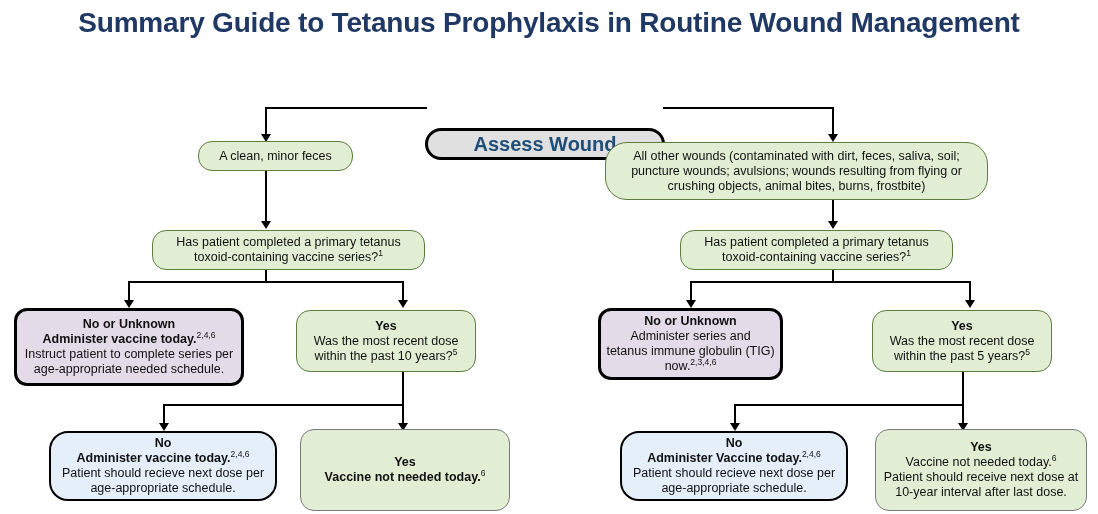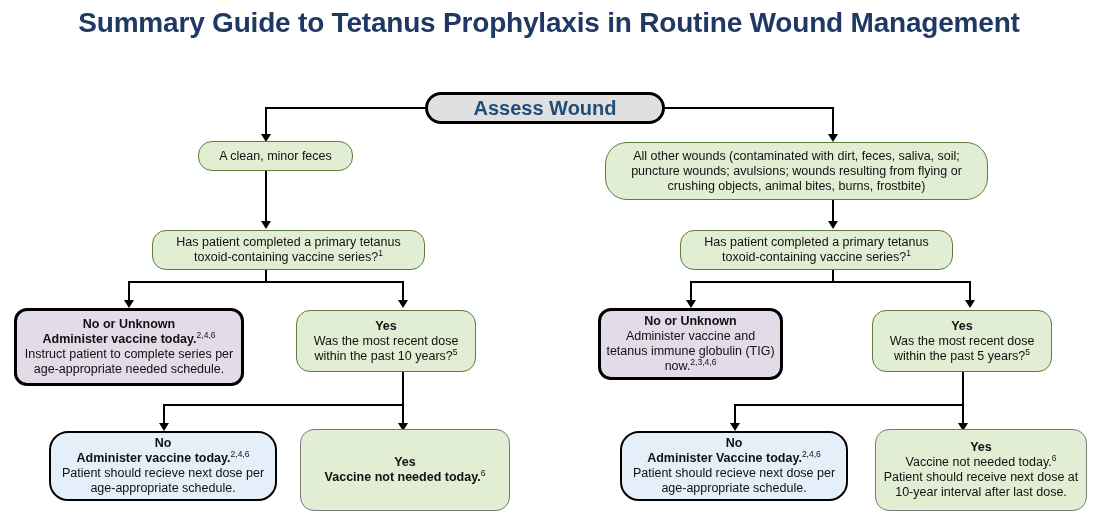--- a/index.html
+++ b/index.html
@@ -29,21 +29,21 @@
     text-align:center;
     font-size:12.5px;line-height:15px;
   }
   .node .inner{width:100%;padding:0 4px;}
 
   
   .pill{
     background:#e0e0e0;
     border:3px solid #000000;
     border-radius:22px;
-    font-size:20px;font-weight:bold;color:#1f4e79;
+    font-size:20px;font-weight:bold;color:#1f4e79;margin-top:36px;
   }
 
   
   .green{
     background:#e1eed4;
     border:1.2px solid #5c7d3e;
     border-radius:14px;
   }
   
   .green2{
@@ -172,21 +172,21 @@
   <div class="ln vl" style="left:832px;top:270px;height:12px;"></div>
   <div class="ln hl" style="left:690px;top:281px;width:280px;"></div>
   <div class="ln vl" style="left:690px;top:281px;height:22px;"></div>
   <div class="ln vl" style="left:969px;top:281px;height:22px;"></div>
   <div class="arw" style="left:685.5px;top:300px;"></div>
   <div class="arw" style="left:964.5px;top:300px;"></div>
 
   <div class="node lav" style="left:598px;top:308px;width:185px;height:72px;">
     <div class="inner">
       <b class="hd">No or Unknown</b><br>
-      <span>Administer vaccine and</span><br>
+      <span>Administer series and</span><br>
       <span>tetanus immune globulin (TIG)</span><br>
       <span>now.</span><sup>2,3,4,6</sup>
     </div>
   </div>
 
   <div class="node green" style="left:872px;top:310px;width:180px;height:62px;">
     <div class="inner">
       <b class="hd">Yes</b><br>
       <span>Was the most recent dose</span><br>
       <span>within the past 5 years?</span><sup>5</sup>

